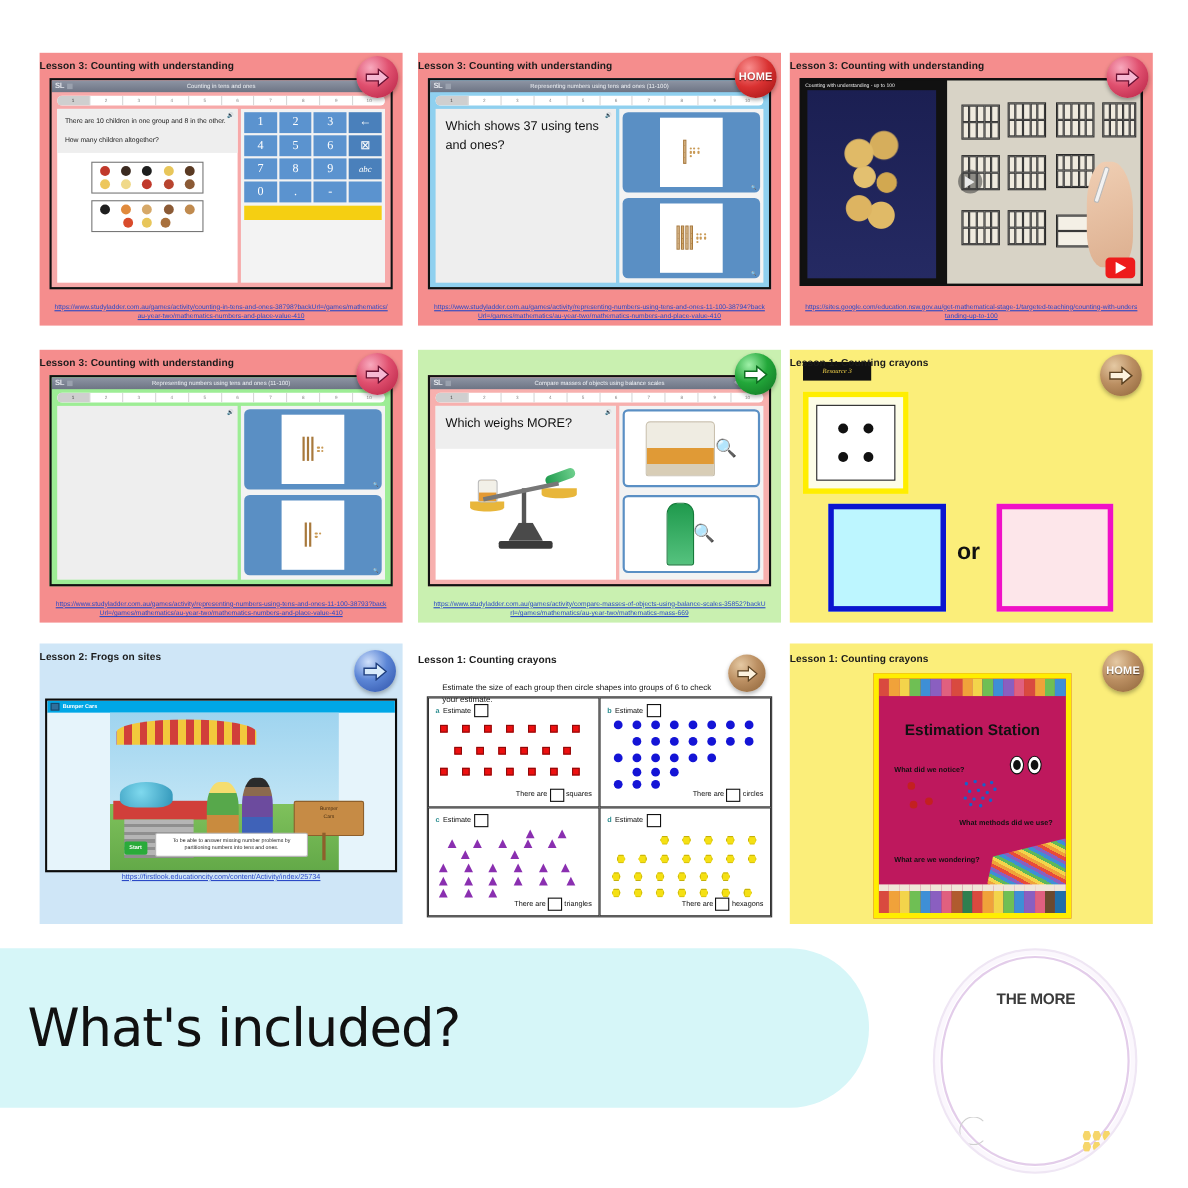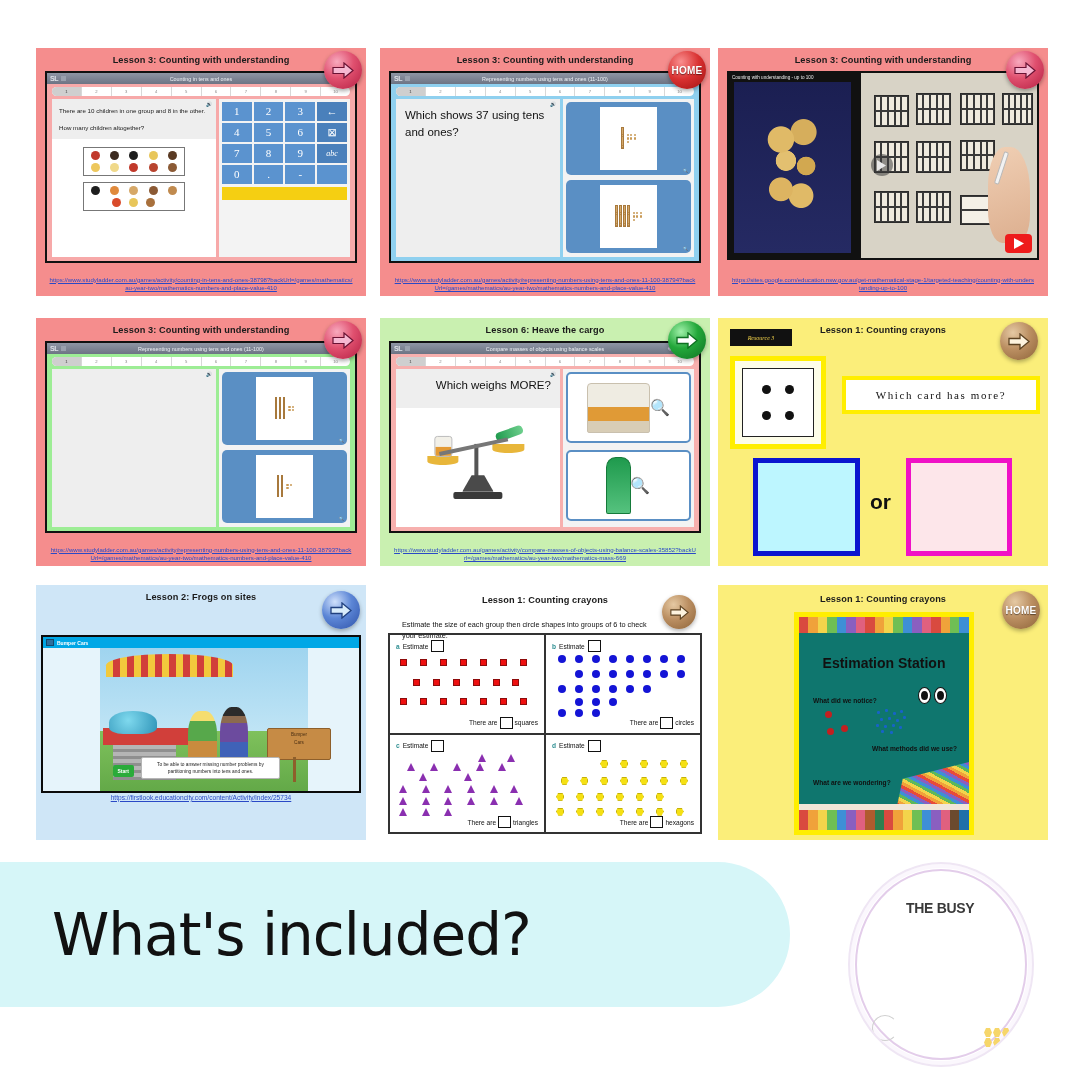--- a/index.html
+++ b/index.html
@@ -14,21 +14,20 @@
   
   .grid {
     position: absolute; left: 0; top: 0;
     width: 1080px; height: 855px;
   }
   .card {
     position: absolute;
     overflow: hidden;
   }
   .card-title {
-    text-align: center;
     font-size: 9.2px;
     font-weight: bold;
     color: #1b1b1b;
     letter-spacing: .1px;
     padding-top: 7px;
     position: relative; z-index: 2;
   }
   .url {
     position: absolute;
     left: 4%; right: 4%;
@@ -222,21 +221,21 @@
   }
   .shapefield { position:absolute; left:6px; right:6px; top:19px; bottom:17px; }
   .sq-shape { position:absolute; width:7px; height:7px; background:#ee0f0f; border:.8px solid #8d0b0b; }
   .ci-shape { position:absolute; width:8px; height:8px; background:#1414d6; border-radius:50%; }
   .tr-shape { position:absolute; width:0; height:0; border-left:4.6px solid transparent;
               border-right:4.6px solid transparent; border-bottom:8px solid #8a2fb0; }
   .hx-shape { position:absolute; width:8px; height:8px; background:#f5e013;
               clip-path: polygon(25% 0%, 75% 0%, 100% 50%, 75% 100%, 25% 100%, 0% 50%); border:.6px solid #c3b00c; }
 
   
-  .poster { position:absolute; border:5px solid #ffee00; background:#0f766e; overflow:hidden; }
+  .poster { position:absolute; border:5px solid #ffee00; background:#be185d; overflow:hidden; }
   .crayon-strip { position:absolute; left:0; right:0; height:16px; overflow:hidden; display:flex; }
   .crayon-strip i { flex:1; height:100%; display:block; }
   .pencil-strip { position:absolute; left:0; right:0; bottom:0; height:26px; display:flex; }
   .pencil-strip i { flex:1; display:block; }
   .poster-title { text-align:center; font-size:14px; font-weight:bold; color:#111; }
   .poster-q { font-size:6.6px; font-weight:bold; color:#111; }
   .eyes { position:absolute; display:flex; gap:3px; }
   .eye { width:13px; height:17px; border:1.6px solid #111; border-radius:50%; background:#fff;
          display:flex; align-items:center; justify-content:center; }
   .pupil { width:7px; height:9px; border-radius:50%; background:#111; }
@@ -244,22 +243,22 @@
   .blue-dot { position:absolute; width:2.6px; height:2.6px; border-radius:50%; background:#1763c9; }
   .pencil-pile { position:absolute; }
 
   
   .banner {
     position:absolute; left:0; top:862px; width:790px; height:145px;
     background:#d6f6f8; border-radius: 0 72px 72px 0;
     display:flex; align-items:center;
   }
   .banner h1 {
-    font-size: 58px; font-weight: 400; color:#111; letter-spacing: -1px;
-    padding-left: 52px; font-family:"DejaVu Sans", sans-serif;
+    font-size: 48px; font-weight: 400; color:#111; letter-spacing: -1px;
+    padding-left: 25px; font-family:"DejaVu Sans", sans-serif;
   }
   .logo {
     position:absolute; left:848px; top:862px; width:186px; height:205px;
     border-radius:50%; background:#fff; border:2px solid #efe6f4;
     box-shadow: inset 0 0 0 4px #fbf7fd;
     overflow:hidden;
   }
   .logo .ring { position:absolute; inset:5px; border-radius:50%; border:2px solid #e3cdea; }
   .logo .busy {
     position:absolute; top:36px; left:56px; font-size:14px; font-weight:bold;
@@ -684,21 +683,20 @@
                 <span class="mag">🔍</span>
               </div>
             </div>
           </div>
         </div>
       </div>
       <div class="url">https://www.studyladder.com.au/games/activity/representing-numbers-using-tens-and-ones-11-100-38793?backUrl=/games/mathematics/au-year-two/mathematics-numbers-and-place-value-410</div>
     </div>
 
     <div class="card" style="left:380px;top:318px;width:330px;height:248px;background:#c9f0b0;">
-      <div class="card-title">Lesson 6: Heave the cargo</div>
       <div class="navbtn green" style="right:4px;top:3px;">
         <svg class="arrow-glyph" viewBox="0 0 22 17">
           <path d="M1 5.5 H12 V1 L21 8.5 L12 16 V11.5 H1 Z" fill="#ffffff" stroke="#0f7022" stroke-width="1.4"></path>
         </svg>
       </div>
 
       <div class="app" style="left:9px;top:23px;right:9px;bottom:33px;background:#f7b0ae;">
         <div class="app-bar">
           <span class="sl">SL</span>
           <span class="sq"></span>
@@ -720,21 +718,21 @@
             <span>6</span>
             <span>7</span>
             <span>8</span>
             <span>9</span>
             <span>10</span>
           </div>
           <div class="panes">
             <div class="pane-left">
               <span class="spk">🔊</span>
               <div class="q-strip" style="padding:8px 9px 14px;">
-                <div class="q-big" style="padding:0;text-align:right;">Which weighs MORE?</div>
+                <div class="q-big" style="padding:0;">Which weighs MORE?</div>
               </div>
               <div style="position:absolute;left:50%;top:58%;transform:translate(-50%,-50%);width:74%;height:52%;">
                 <div style="position:absolute;left:47%;top:30%;width:4px;height:42%;background:#555;"></div>
                 <div style="position:absolute;left:30%;bottom:3px;width:40%;height:7px;background:#3a3a3a;border-radius:2px;"></div>
                 <div style="position:absolute;left:37%;bottom:10px;width:26%;height:20%;background:#4a4a4a;
                             clip-path:polygon(30% 0,70% 0,100% 100%,0 100%);"></div>
                 <div style="position:absolute;left:8%;top:44%;width:26%;height:9px;background:#e8b63a;border-radius:0 0 40% 40%;"></div>
                 <div style="position:absolute;left:62%;top:30%;width:26%;height:9px;background:#e8b63a;border-radius:0 0 40% 40%;"></div>
                 <div style="position:absolute;left:14%;top:20%;width:15%;height:26%;background:linear-gradient(#f2f0e8 0 55%,#e49a34 55% 100%);border:.6px solid #bbb;border-radius:3px;"></div>
                 <div style="position:absolute;left:64%;top:12%;width:23%;height:11%;background:linear-gradient(90deg,#1f9a4d,#6fd08e);border-radius:4px;transform:rotate(-20deg);"></div>
@@ -770,23 +768,20 @@
 
       <div class="dotcard-outer" style="left:12px;top:38px;width:96px;height:93px;">
         <div class="dotcard-inner">
           <i></i>
           <i></i>
           <i></i>
           <i></i>
         </div>
       </div>
 
-      <div class="qbox" style="left:124px;top:58px;width:198px;height:38px;">
-        <span>Which card has more?</span>
-      </div>
 
       <div class="bluebox" style="left:35px;top:140px;width:107px;height:98px;"></div>
       <div class="or-word" style="left:152px;top:172px;">or</div>
       <div class="pinkbox" style="left:188px;top:140px;width:106px;height:98px;"></div>
     </div>
 
     <div class="card" style="left:36px;top:585px;width:330px;height:255px;background:#cfe6f7;">
       <div class="card-title">Lesson 2: Frogs on sites</div>
       <div class="navbtn blue" style="right:6px;top:6px;">
         <svg class="arrow-glyph" viewBox="0 0 22 17">
@@ -1099,21 +1094,21 @@
     </div>
 
   </div>
 
   <div class="banner">
     <h1>What's included?</h1>
   </div>
 
   <div class="logo">
     <div class="ring"></div>
-    <div class="busy">THE BUSY</div>
+    <div class="busy">THE MORE</div>
     <div class="swirl"></div>
     <div class="comb">
       <i></i>
         <i></i>
         <i></i>
         <i></i>
         <i></i>
         <i></i>
     </div>
   </div>

